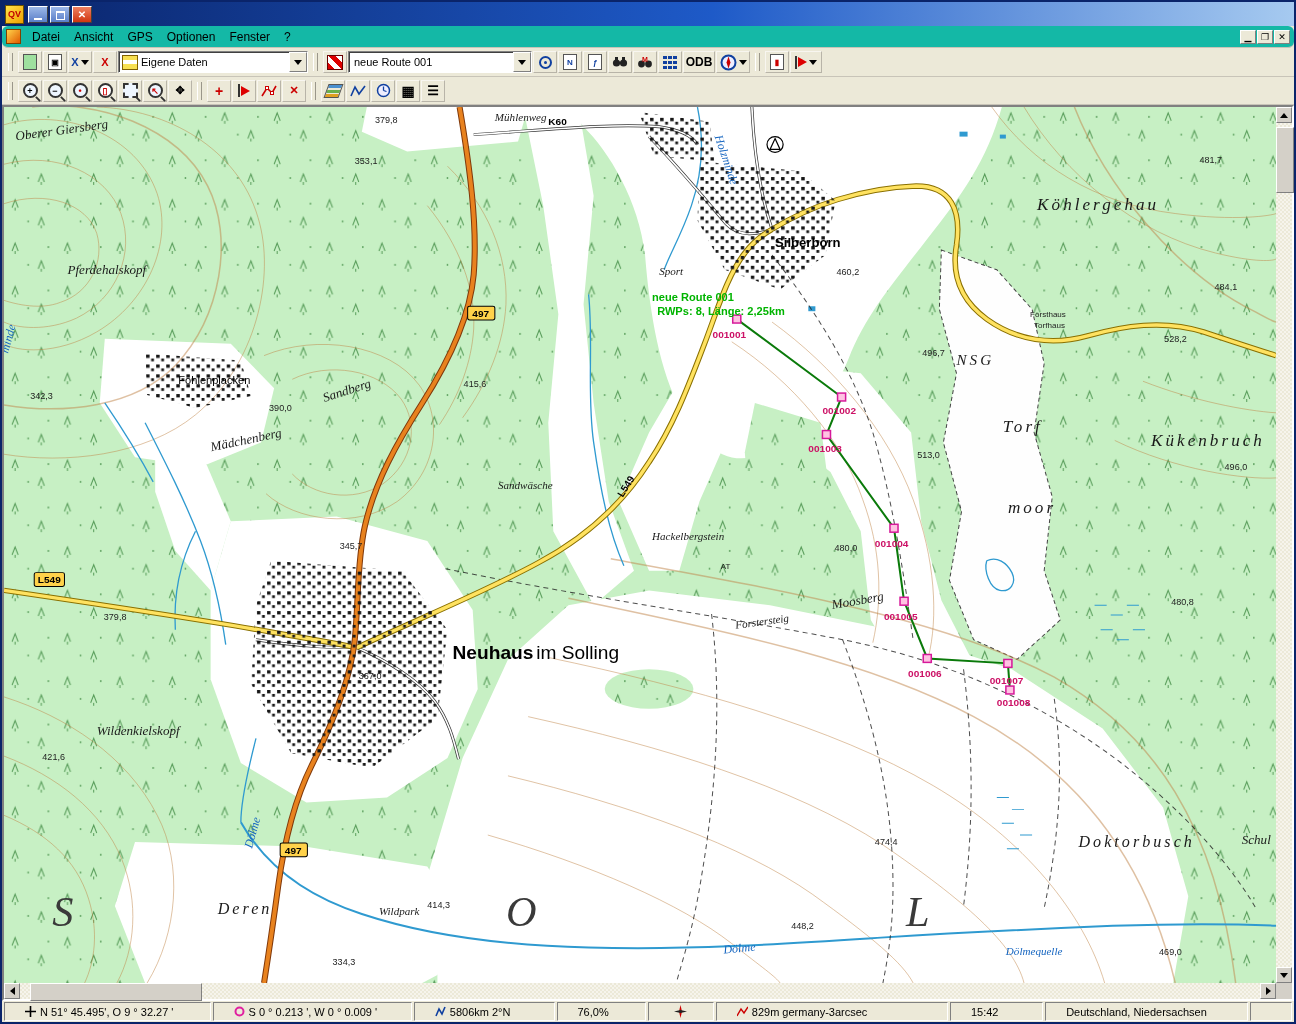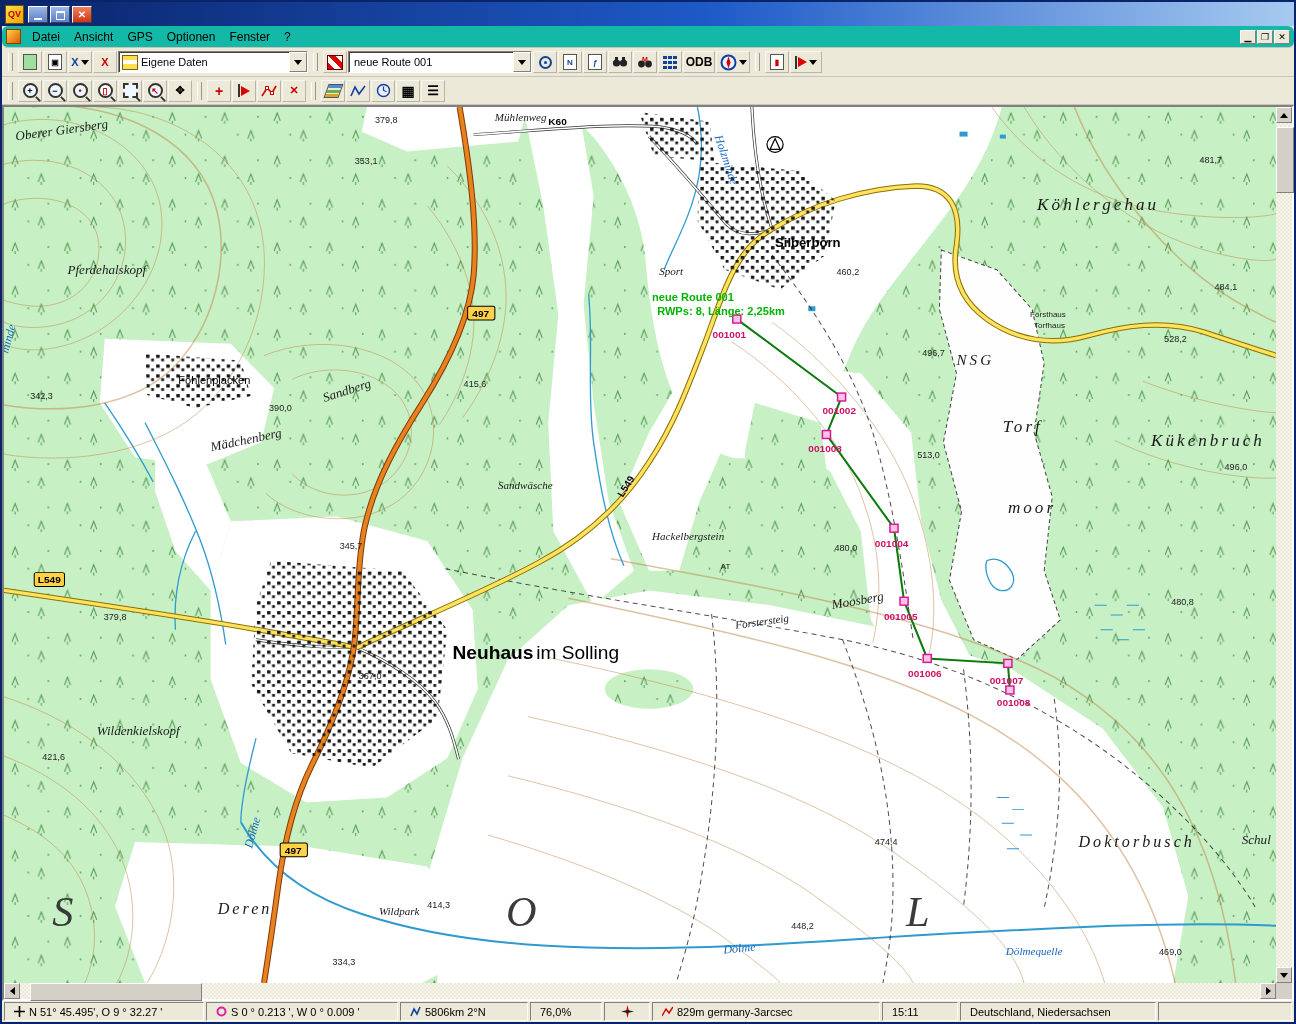--- a/index.html
+++ b/index.html
@@ -61,21 +61,21 @@
   .vscroll{background:#ece9d8;display:flex;flex-direction:column;}
   .hscroll{background:#ece9d8;display:flex;}
   .sbtn{width:16px;height:16px;background:#d4d0c8;border:1px solid;border-color:#fff #808080 #808080 #fff;
     display:flex;align-items:center;justify-content:center;padding:0;flex:0 0 16px;}
   .vtrack{flex:1;position:relative;background:repeating-conic-gradient(#ece9d8 0 25%,#f6f4ec 0 50%) 0 0/4px 4px;}
   .vthumb{position:absolute;top:4px;left:0;width:16px;height:64px;background:#d4d0c8;border:1px solid;border-color:#fff #808080 #808080 #fff;}
   .hthumb{position:absolute;left:10px;top:0;height:16px;width:170px;background:#d4d0c8;border:1px solid;border-color:#fff #808080 #808080 #fff;}
   .scroll-corner{background:#d4d0c8;}
   
   .statusbar{height:19px;flex:0 0 19px;display:flex;gap:2px;align-items:stretch;background:#ece9d8;padding:1px 2px;}
-  .spanel{display:flex;align-items:center;gap:4px;font-size:11px;padding:0 9px;white-space:nowrap;
+  .spanel{display:flex;align-items:center;gap:4px;font-size:11px;padding:0 20px;white-space:nowrap;
     border:1px solid;border-color:#808080 #fff #fff #808080;overflow:hidden;}
   
   .t-town{font-family:"Liberation Sans",sans-serif;font-weight:bold;font-size:13px;fill:#000;}
   .t-town-lg{font-family:"Liberation Sans",sans-serif;font-weight:bold;font-size:19px;fill:#000;}
   .t-town-lg2{font-family:"Liberation Sans",sans-serif;font-size:19px;fill:#000;}
   .t-vill{font-family:"Liberation Sans",sans-serif;font-size:11px;fill:#000;}
   .t-area{font-family:"Liberation Serif",serif;font-style:italic;font-size:13px;fill:#1a1a1a;}
   .t-area-sm{font-family:"Liberation Serif",serif;font-style:italic;font-size:11px;fill:#1a1a1a;}
   .t-area-lg{font-family:"Liberation Serif",serif;font-style:italic;font-size:17px;letter-spacing:3px;fill:#1a1a1a;}
   .t-water{font-family:"Liberation Serif",serif;font-style:italic;font-size:12px;fill:#1565c0;}
@@ -595,21 +595,21 @@
           <path d="M0,6.5 L6.5,5 L13,6.5 L6.5,8 Z" fill="#222"></path>
         </svg>
     </div>
     <div class="spanel" style="width:208px">
       <svg width="11" height="11">
           <path d="M0,10 L4,3 L7,7 L11,1" fill="none" stroke="#c00" stroke-width="1.4"></path>
         </svg>
       <span>829m germany-3arcsec</span>
     </div>
     <div class="spanel" style="width:56px">
-      <span>15:11</span>
+      <span>15:42</span>
     </div>
     <div class="spanel" style="width:176px">
       <span>Deutschland, Niedersachsen</span>
     </div>
     <div class="spanel" style="flex:1"></div>
   </div>
 
 </div>
 
 </body></html>

